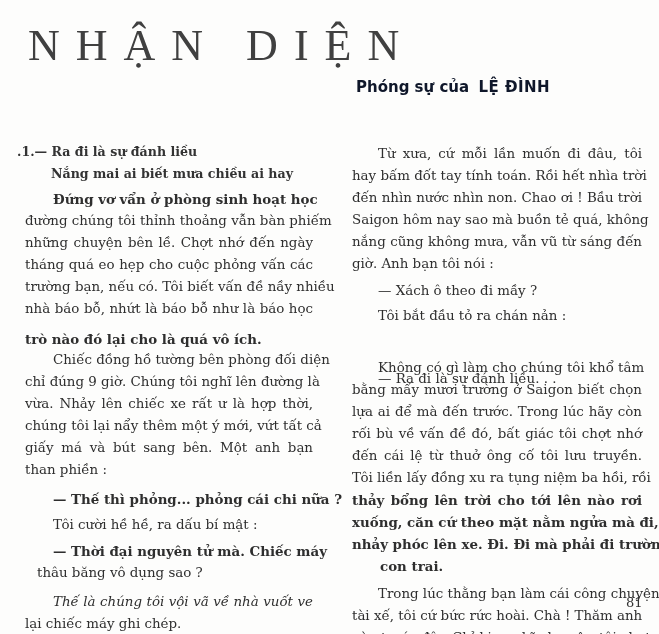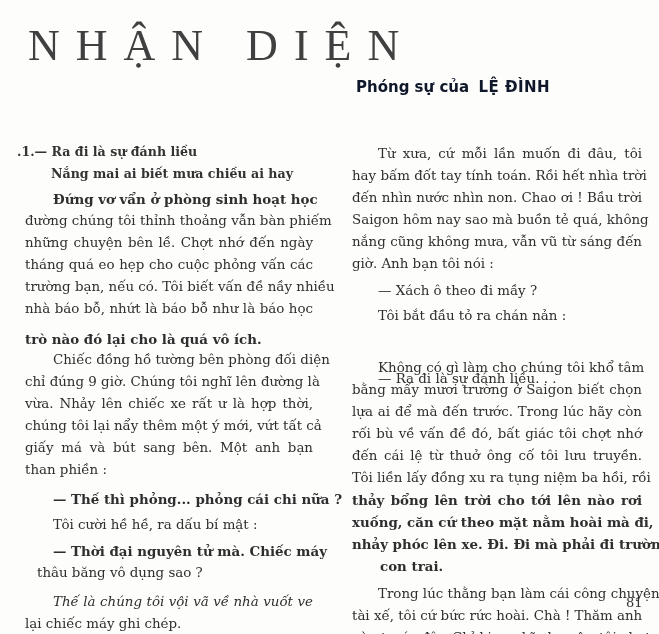--- a/index.html
+++ b/index.html
@@ -128,21 +128,21 @@
     <div class="line last" style="left:26px; width:264px; top:305px;">Tôi bắt đầu tỏ ra chán nản :</div>
     <div class="line last" style="left:26px; width:264px; top:330px;margin-top:38px;">— Ra đi là sự đánh liều. . .</div>
 
     <div class="line" style="left:26px; width:264px; top:357px;">Không có gì làm cho chúng tôi khổ tâm</div>
     <div class="line" style="left:0; width:290px; top:379px;">bằng mấy mươi trường ở Saigon biết chọn</div>
     <div class="line" style="left:0; width:290px; top:401px;">lựa ai để mà đến trước. Trong lúc hãy còn</div>
     <div class="line" style="left:0; width:290px; top:423px;">rối bù về vấn đề đó, bất giác tôi chợt nhớ</div>
     <div class="line" style="left:0; width:290px; top:445px;">đến cái lệ từ thuở ông cố tôi lưu truyền.</div>
     <div class="line" style="left:0; width:290px; top:467px;">Tôi liền lấy đồng xu ra tụng niệm ba hồi, rồi</div>
     <div class="line bold" style="left:0; width:290px; top:489px;">thảy bổng lên trời cho tới lên nào rơi</div>
-    <div class="line bold" style="left:0; width:290px; top:511px;">xuống, căn cứ theo mặt nằm hoài mà đi,</div>
+    <div class="line bold" style="left:0; width:290px; top:511px;">xuống, căn cứ theo mặt nằm ngửa mà đi,</div>
     <div class="line bold" style="left:0; width:290px; top:533px;">nhảy phóc lên xe. Đi. Đi mà phải đi trường</div>
     <div class="line last bold" style="left:0; width:290px; top:555px;margin-left:28px;">con trai.</div>
 
     <div class="line" style="left:26px; width:264px; top:583px;">Trong lúc thằng bạn làm cái công chuyện</div>
     <div class="line" style="left:0; width:290px; top:605px;">tài xế, tôi cứ bức rức hoài. Chà ! Thăm anh</div>
     <div class="line" style="left:0; width:290px; top:627px;">nào trước đây, Chỉ kịp nghĩ như vậy, tôi chợt</div>
   </div>
 
   <div class="page-number">81</div>
 </div>

